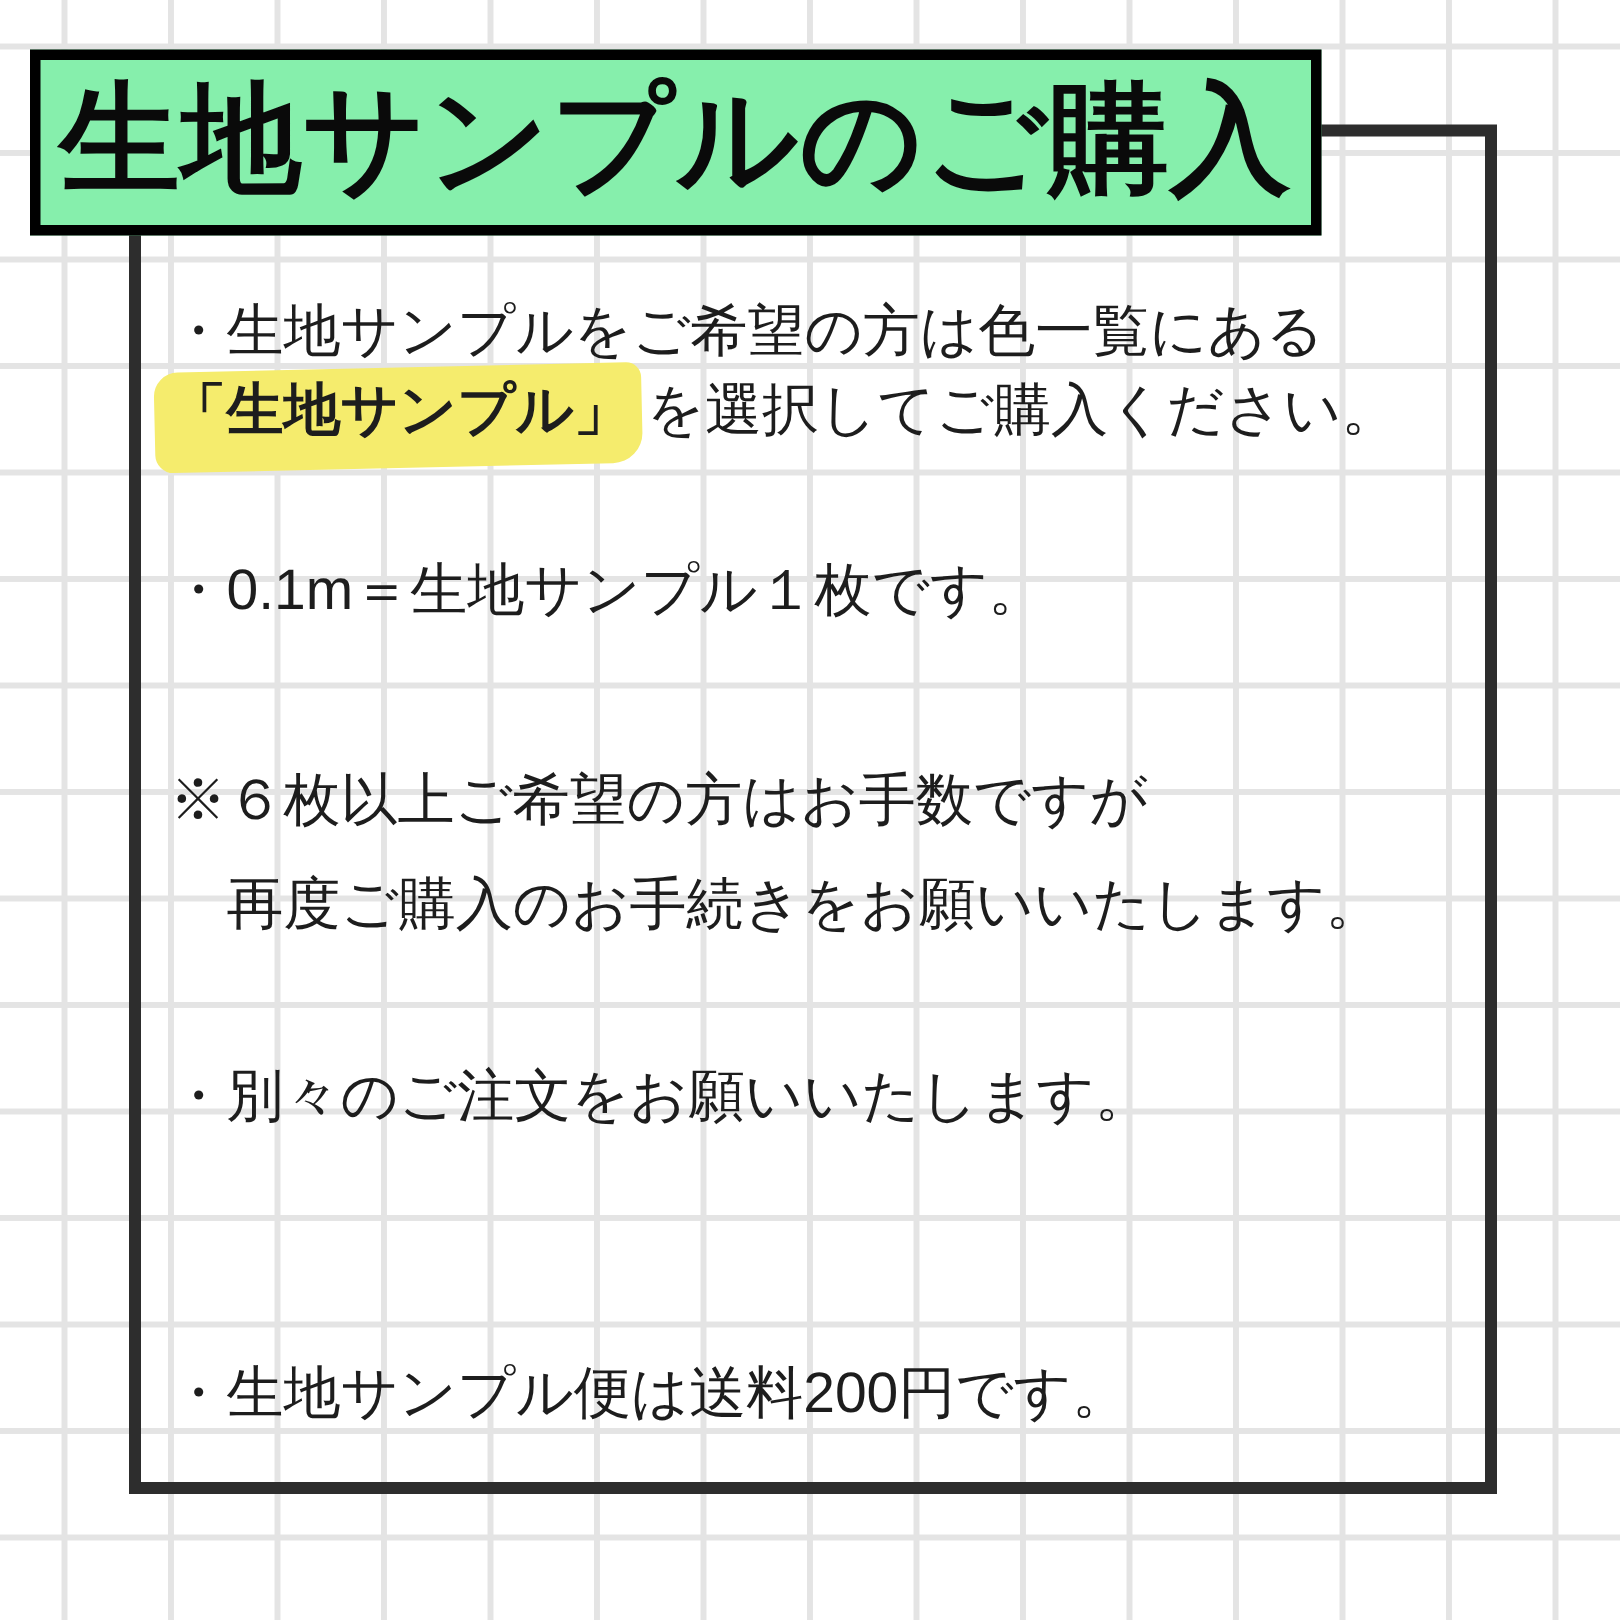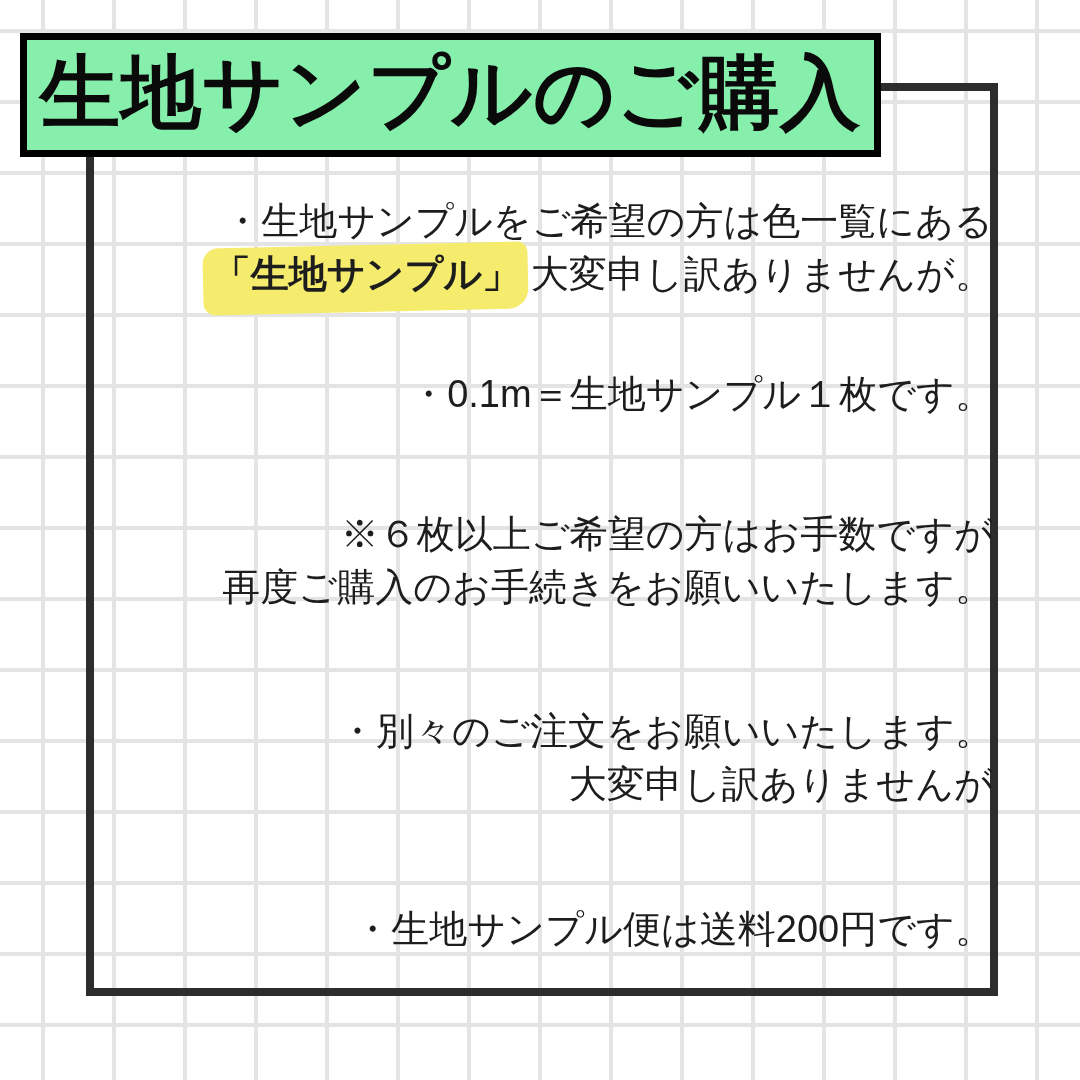--- a/index.html
+++ b/index.html
@@ -59,28 +59,28 @@
   .content {
     position: absolute;
     left: 113px;
     top: 195px;
     width: 880px;
     z-index: 2;
     font-size: 38px;
     line-height: 53px;
     color: var(--text);
   }
-  .section { position: absolute; left: 0; width: 100%; text-align: right; }
+  .section { position: absolute; left: 0; width: 100%; }
   .section:nth-child(1) { top: 0; }
   .section:nth-child(2) { top: 173px; }
   .section:nth-child(3) { top: 313px; }
   .section:nth-child(4) { top: 510px; }
   .section:nth-child(5) { top: 708px; }
   .line { white-space: nowrap; }
-  .line.indent { padding-left: 54px; }
+  .line.indent { padding-left: 38px; margin-top: 16px; }
   .hl {
     position: relative;
     display: inline-block;
     z-index: 0;
     font-weight: bold;
   }
   .hl::before {
     content: "";
     position: absolute;
     left: -10px;
@@ -97,35 +97,34 @@
 <body>
 
 <div class="poster">
   <div class="grid-bg"></div>
 
   <div class="panel"></div>
 
   <div class="content">
     <div class="section">
       <div class="line">・生地サンプルをご希望の方は色一覧にある</div>
-      <div class="line"><span class="hl">「生地サンプル」</span><span> 大変申し訳ありませんが。</span></div>
+      <div class="line"><span class="hl">「生地サンプル」</span><span> を選択してご購入ください。</span></div>
     </div>
 
     <div class="section">
       <div class="line">・0.1m＝生地サンプル１枚です。</div>
     </div>
 
     <div class="section">
       <div class="line">※６枚以上ご希望の方はお手数ですが</div>
       <div class="line indent">再度ご購入のお手続きをお願いいたします。</div>
     </div>
 
     <div class="section">
       <div class="line">・別々のご注文をお願いいたします。</div>
-      <div class="line indent">大変申し訳ありませんが</div>
     </div>
 
     <div class="section">
       <div class="line">・生地サンプル便は送料200円です。</div>
     </div>
   </div>
 
   <div class="title-box">
     <span>生地サンプルのご購入</span>
   </div>

